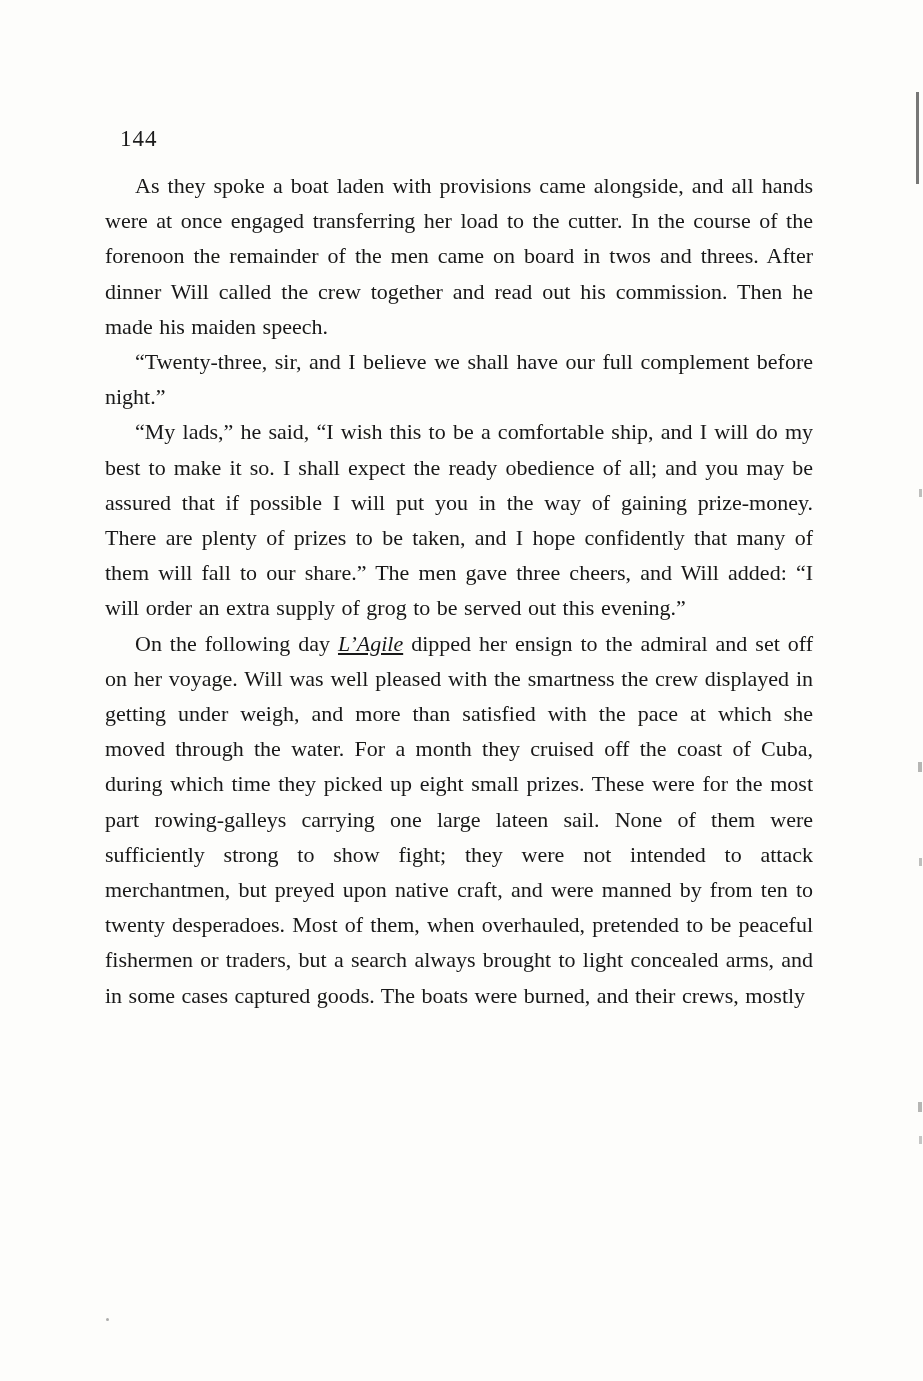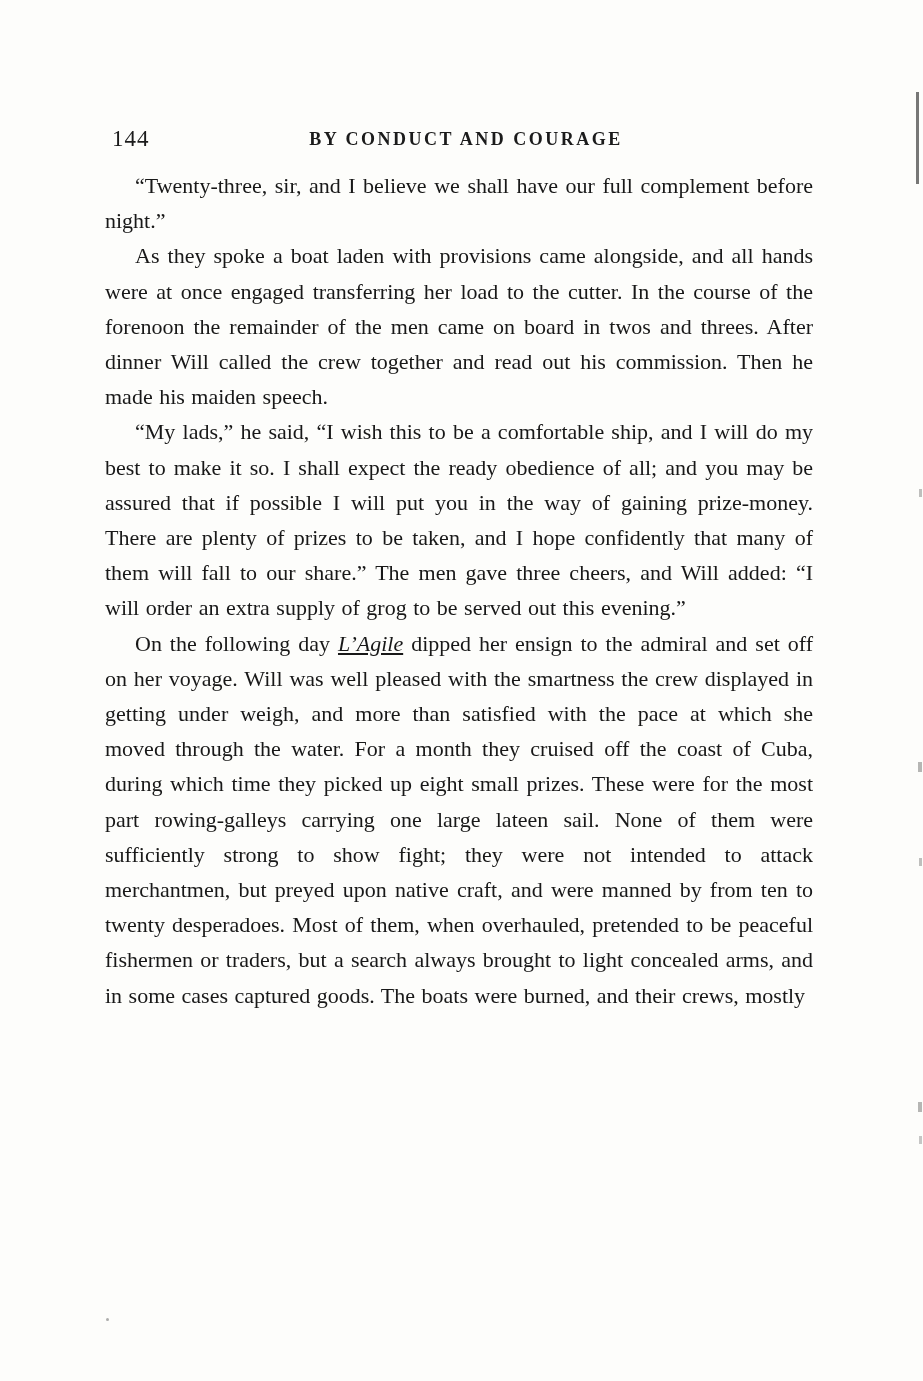--- a/index.html
+++ b/index.html
@@ -14,21 +14,21 @@
     margin: 0 auto;
     background: #fdfdfb;
     color: #1b1b1b;
     font-family: "Liberation Serif", "DejaVu Serif", serif;
     overflow: hidden;
     box-sizing: border-box;
   }
   .header-row {
     position: absolute;
     top: 126px;
-    left: 112px;
+    left: 120px;
     width: 708px;
     height: 30px;
   }
   .page-number {
     position: absolute;
     left: 0;
     top: 0;
     font-size: 23px;
     letter-spacing: 1px;
     color: #1b1b1b;
@@ -76,26 +76,25 @@
   .artifact.tick-5      { left: 919px; top: 1136px; width: 3px; height: 8px;  opacity: .3; }
   .artifact.speck       { left: 106px; top: 1318px; width: 3px; height: 3px;  opacity: .45; border-radius: 50%; }
 </style>
 </head>
 <body>
 
 <div class="page">
 
   <div class="header-row">
     <span class="page-number">144</span>
-    <span class="running-header">BY CONDUCT AND COURAGE</span>
   </div>
 
   <div class="text-block">
+    <p>As they spoke a boat laden with provisions came alongside, and all hands were at once engaged transferring her load to the cutter.  In the course of the forenoon the remainder of the men came on board in twos and threes.  After dinner Will called the crew together and read out his commission.  Then he made his maiden speech.</p>
     <p>“Twenty-three, sir, and I believe we shall have our full complement before night.”</p>
-    <p>As they spoke a boat laden with provisions came alongside, and all hands were at once engaged transferring her load to the cutter.  In the course of the forenoon the remainder of the men came on board in twos and threes.  After dinner Will called the crew together and read out his commission.  Then he made his maiden speech.</p>
     <p>“My lads,” he said, “I wish this to be a comfortable ship, and I will do my best to make it so.  I shall expect the ready obedience of all; and you may be assured that if possible I will put you in the way of gaining prize-money.  There are plenty of prizes to be taken, and I hope confidently that many of them will fall to our share.”  The men gave three cheers, and Will added: “I will order an extra supply of grog to be served out this evening.”</p>
     <p><span>On the following day </span><em>L’Agile</em><span> dipped her ensign to the admiral and set off on her voyage.  Will was well pleased with the smartness the crew displayed in getting under weigh, and more than satisfied with the pace at which she moved through the water.  For a month they cruised off the coast of Cuba, during which time they picked up eight small prizes.  These were for the most part rowing-galleys carrying one large lateen sail.  None of them were sufficiently strong to show fight; they were not intended to attack merchantmen, but preyed upon native craft, and were manned by from ten to twenty desperadoes.  Most of them, when overhauled, pretended to be peaceful fishermen or traders, but a search always brought to light concealed arms, and in some cases captured goods.  The boats were burned, and their crews, mostly</span></p>
   </div>
 
   <div class="artifact edge-line"></div>
   <div class="artifact tick-1"></div>
   <div class="artifact tick-2"></div>
   <div class="artifact tick-3"></div>
   <div class="artifact tick-4"></div>
   <div class="artifact tick-5"></div>

